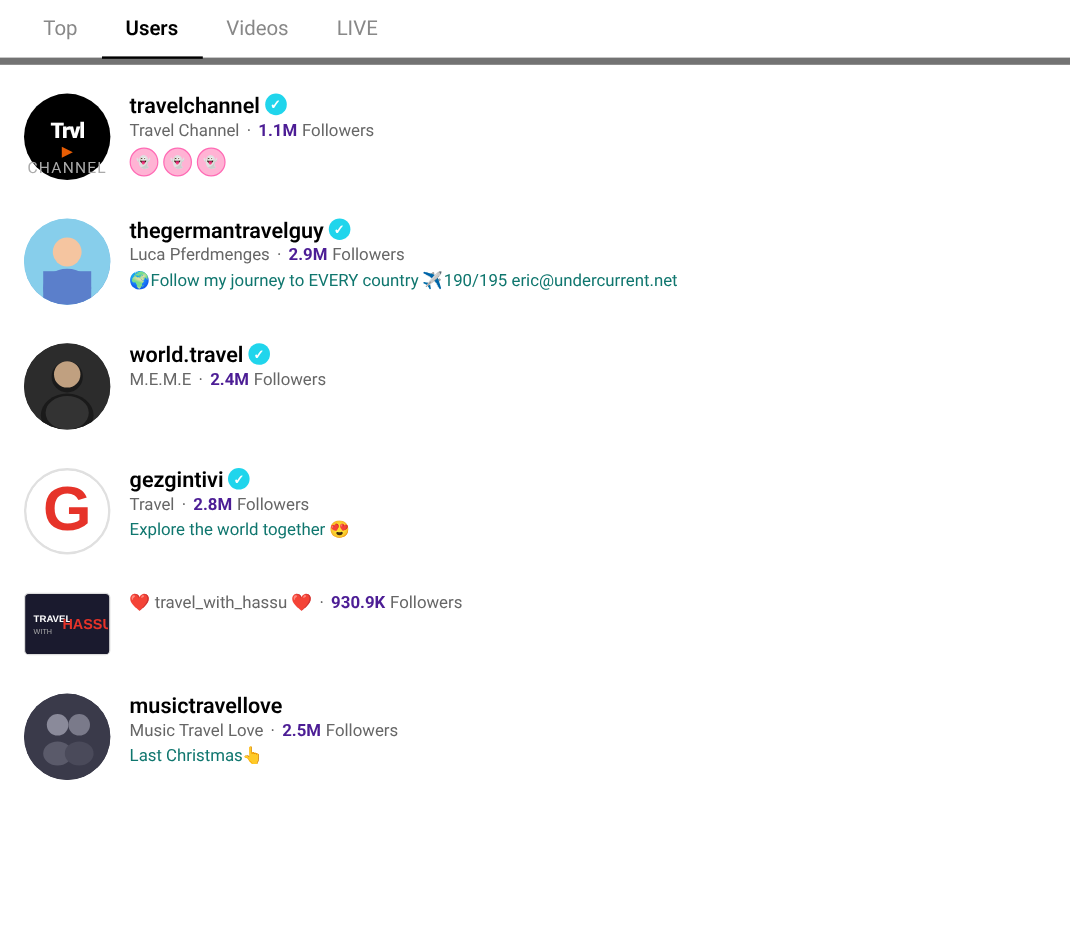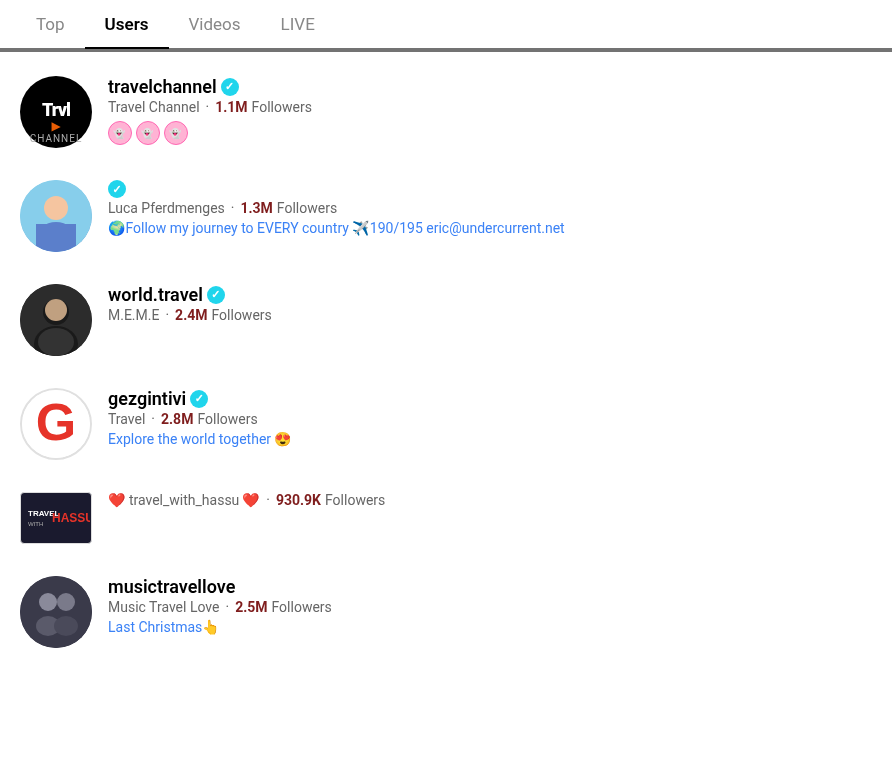--- a/index.html
+++ b/index.html
@@ -8,21 +8,21 @@
       background: #fff;
       color: #000;
       width: 892px;
       min-height: 775px;
     }
 
     
     .nav-tabs {
       display: flex;
       align-items: center;
-      border-bottom: 4px solid #737373;
+      border-bottom: 6px solid #737373;
       padding: 0 16px;
     }
     .nav-tab {
       padding: 14px 20px;
       font-size: 17px;
       color: #888;
       cursor: pointer;
       position: relative;
       user-select: none;
     }
@@ -52,21 +52,20 @@
     }
 
     .user-info {
       flex: 1;
       display: flex;
       flex-direction: column;
       gap: 2px;
     }
     .user-name-row {
       display: flex;
-      align-items: center;
       gap: 4px;
     }
     .user-name {
       font-size: 18px;
       font-weight: 600;
       color: #000;
     }
     .verified-icon {
       display: inline-flex;
       align-items: center;
@@ -86,25 +85,25 @@
     .user-subtitle {
       font-size: 14px;
       color: #666;
       display: flex;
       align-items: center;
       gap: 4px;
       text-align: center;
     }
     .followers-count {
       font-weight: 700;
-      color: #7f1d1d;
+      color: #4c1d95;
     }
     .user-bio {
       font-size: 14px;
-      color: #3b82f6;
+      color: #0f766e;
       margin-top: 2px;
     }
     .sub-accounts {
       display: flex;
       gap: 4px;
       margin-top: 4px;
       align-items: center;
     }
     .sub-account-avatar {
       width: 24px;
@@ -139,21 +138,21 @@
       margin-top: 20px;
     }
     .trl-play {
       color: #e85d04;
       font-size: 12px;
       line-height: 1;
       margin-top: 1px;
     }
     .trl-channel {
       color: #aaa;
-      font-size: 10px;
+      font-size: 13px;
       letter-spacing: 1px;
       margin-top: 1px;
     }
 
     .dot-separator {
       margin: 0 2px;
     }
 
     
     .person-avatar {
@@ -235,26 +234,27 @@
     <div class="person-avatar">
       <svg width="72" height="72" viewBox="0 0 72 72" style="border-radius:50%">
         <circle cx="36" cy="36" r="36" fill="#87CEEB"></circle>
         <circle cx="36" cy="28" r="12" fill="#f5c5a0"></circle>
         <ellipse cx="36" cy="58" rx="20" ry="16" fill="#5b7fcb"></ellipse>
         <rect x="16" y="44" width="40" height="28" fill="#5b7fcb"></rect>
       </svg>
     </div>
     <div class="user-info">
       <div class="user-name-row">
+        <span class="user-name">thegermantravelguy</span>
         <span class="verified-icon"></span>
       </div>
       <div class="user-subtitle">
         <span>Luca Pferdmenges</span>
         <span class="dot-separator">·</span>
-        <span class="followers-count">1.3M</span>
+        <span class="followers-count">2.9M</span>
         <span>Followers</span>
       </div>
       <div class="user-bio">🌍Follow my journey to EVERY country ✈️190/195 eric@undercurrent.net</div>
     </div>
   </div>
 
   <div class="user-item">
     <div class="meme-avatar">
       <svg width="72" height="72" viewBox="0 0 72 72">
         <circle cx="36" cy="36" r="36" fill="#2c2c2c"></circle>

